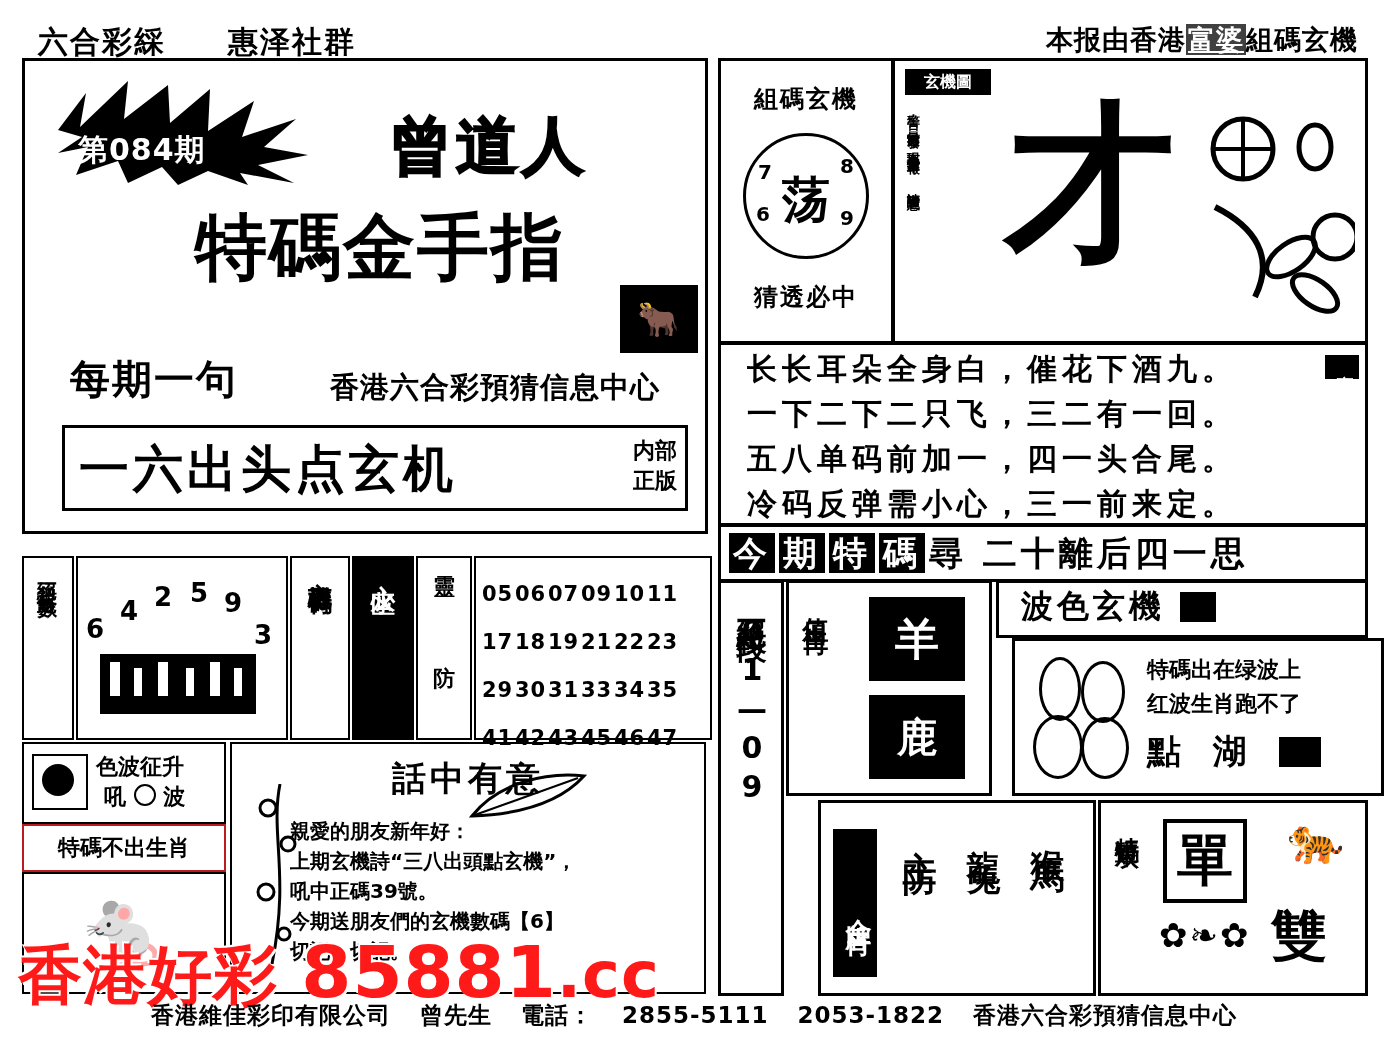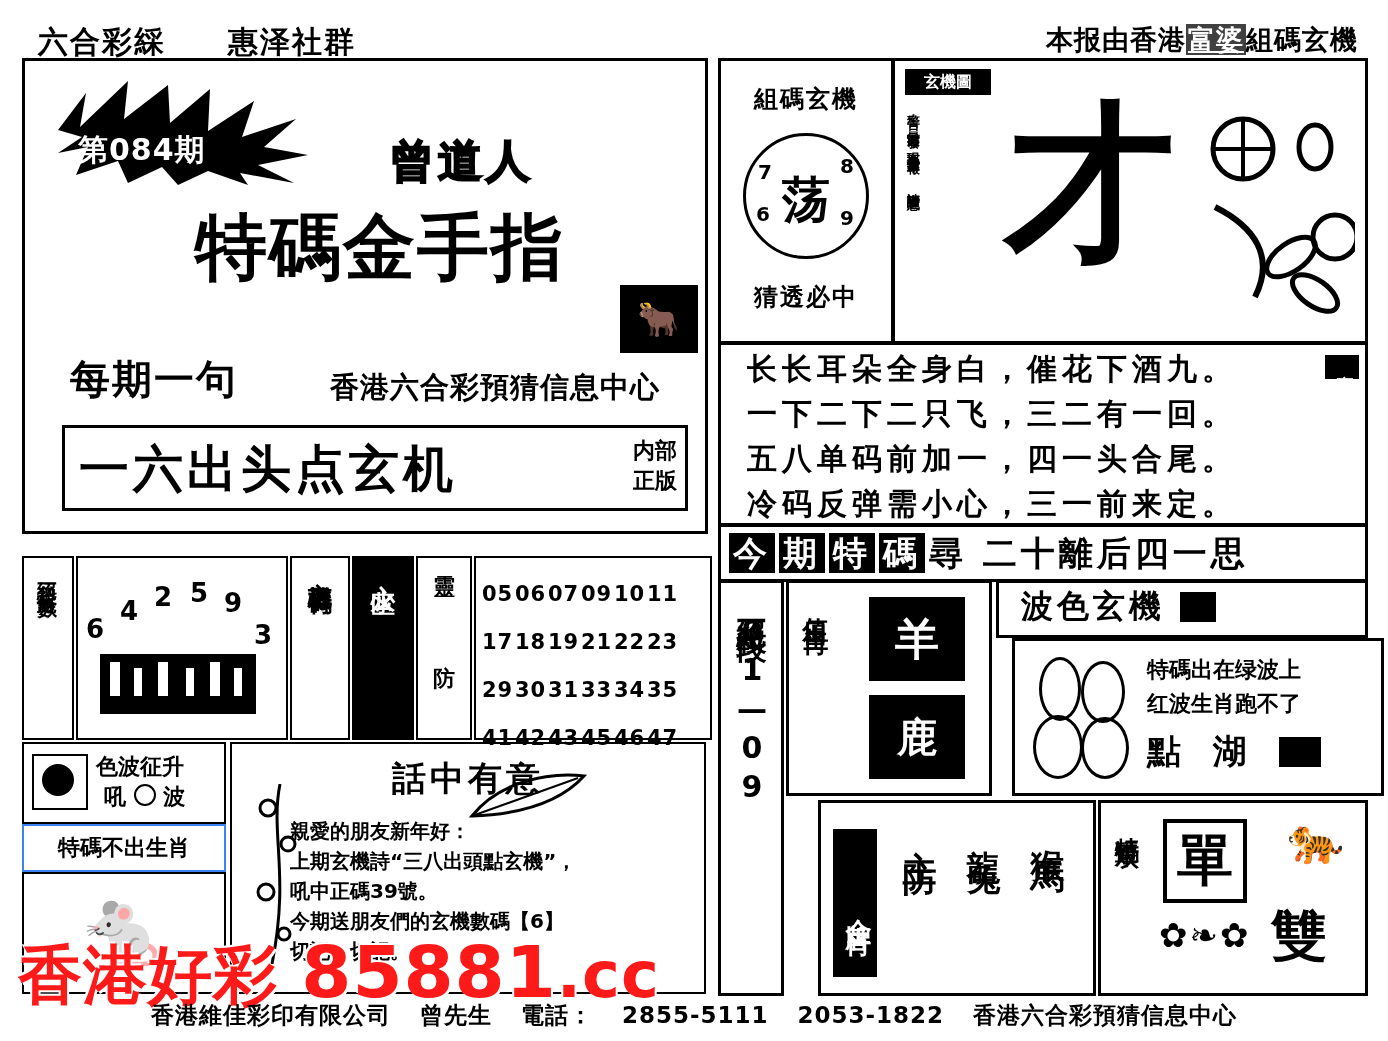--- a/index.html
+++ b/index.html
@@ -11,21 +11,21 @@
   
   #top-left-title{left:38px;top:22px;font-size:30px;font-weight:bold;letter-spacing:2px;}
   #top-left-title .t2{margin-left:62px;}
   #top-right-title{right:30px;top:22px;font-size:27px;font-weight:bold;letter-spacing:1px;}
   #top-right-title .hl{background:#404040;color:#fff;padding:0 2px;text-decoration:underline;}
 
   
   #left-panel{left:22px;top:58px;width:680px;height:470px;border:3px solid #000;}
   #burst{left:58px;top:75px;width:250px;height:110px;}
   #issue-label{left:78px;top:130px;font-size:30px;font-weight:bold;color:#fff;z-index:5;letter-spacing:1px;}
-  #brand-1{left:390px;top:132px;font-size:44px;font-weight:bold;letter-spacing:4px;
+  #brand-1{left:390px;top:104px;font-size:62px;font-weight:bold;letter-spacing:4px;
      -webkit-text-stroke:2px #000;font-family:"DejaVu Sans",sans-serif;}
   #brand-2{left:195px;top:200px;font-size:72px;font-weight:bold;letter-spacing:2px;}
   #mascot{left:620px;top:285px;width:72px;height:62px;border:3px solid #000;background:#000;color:#fff;font-size:34px;text-align:center;line-height:62px;}
   #slogan-left{left:70px;top:352px;font-size:40px;font-weight:bold;letter-spacing:2px;}
   #slogan-right{left:330px;top:368px;font-size:29px;font-weight:bold;letter-spacing:1px;}
   #riddle-box{left:62px;top:425px;width:620px;height:80px;border:3px solid #000;}
   #riddle-text{position:absolute;left:14px;top:8px;font-size:50px;font-weight:bold;letter-spacing:4px;}
   #riddle-tag{position:absolute;right:8px;top:8px;font-size:22px;font-weight:bold;line-height:30px;text-align:right;}
 
   
@@ -68,21 +68,21 @@
   .num-row{font-size:21px;font-weight:bold;margin-top:24px;letter-spacing:1px;}
   .num-row span{display:inline-block;width:33px;}
 
   
   #wave-box{left:22px;top:742px;width:200px;height:78px;border:2px solid #000;}
   #wave-box .sq{position:absolute;left:8px;top:10px;width:52px;height:52px;border:2px solid #000;}
   #wave-box .sq .half{position:absolute;left:8px;top:8px;width:32px;height:32px;border-radius:50%;background:#000;}
   #wave-box .l1{position:absolute;left:72px;top:8px;font-size:22px;font-weight:bold;}
   #wave-box .l2{position:absolute;left:80px;top:38px;font-size:22px;font-weight:bold;}
   #wave-box .l2 .circ{display:inline-block;width:18px;height:18px;border:2px solid #000;border-radius:50%;vertical-align:-2px;}
-  #nosheng-box{left:22px;top:824px;width:200px;height:44px;border:2px solid #3b82f6;text-align:center;font-size:22px;font-weight:bold;line-height:44px;}
+  #nosheng-box{left:22px;top:824px;width:200px;height:44px;border:2px solid #b91c1c;text-align:center;font-size:22px;font-weight:bold;line-height:44px;}
   #rat-box{left:22px;top:872px;width:200px;height:118px;border:2px solid #000;}
   #rat-box .rat{font-size:76px;line-height:110px;text-align:center;}
 
   #hua-box{left:230px;top:742px;width:472px;height:248px;border:2px solid #000;overflow:hidden;}
   #hua-title{text-align:center;font-size:34px;font-weight:bold;letter-spacing:4px;margin-top:12px;}
   #hua-body{margin:14px 0 0 58px;font-size:20px;font-weight:bold;line-height:30px;}
 
   
   #jueshayiduan{left:718px;top:580px;width:60px;height:410px;border:3px solid #000;}
   #jueshayiduan .vtxt{writing-mode:vertical-rl;text-orientation:upright;font-size:30px;font-weight:bold;margin:14px auto;letter-spacing:4px;}

